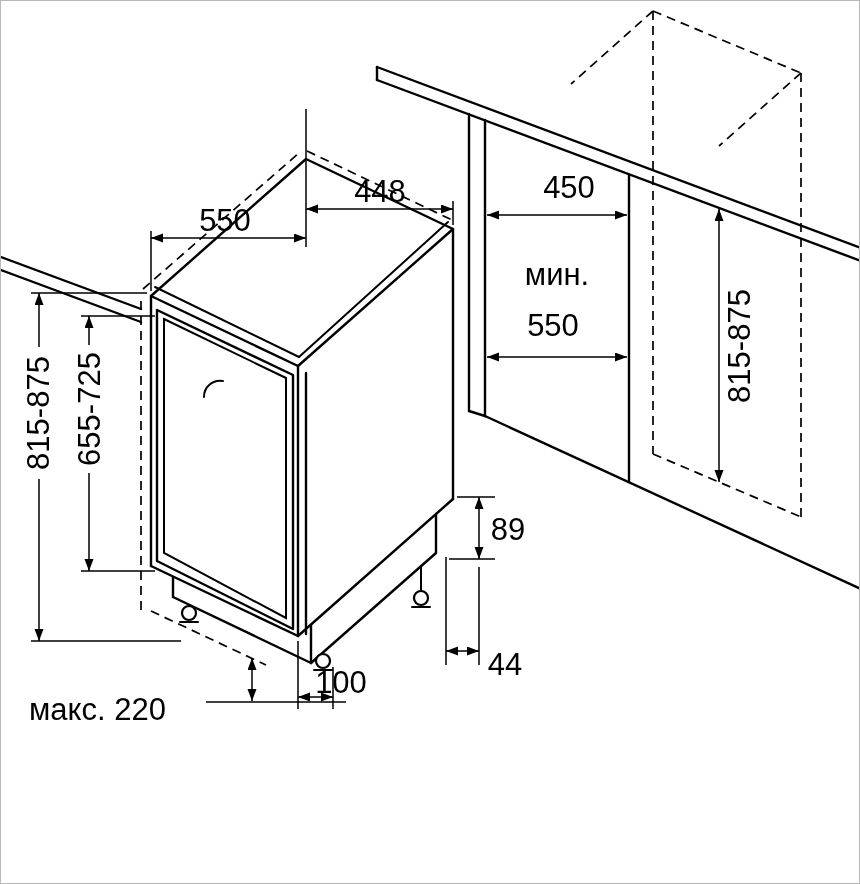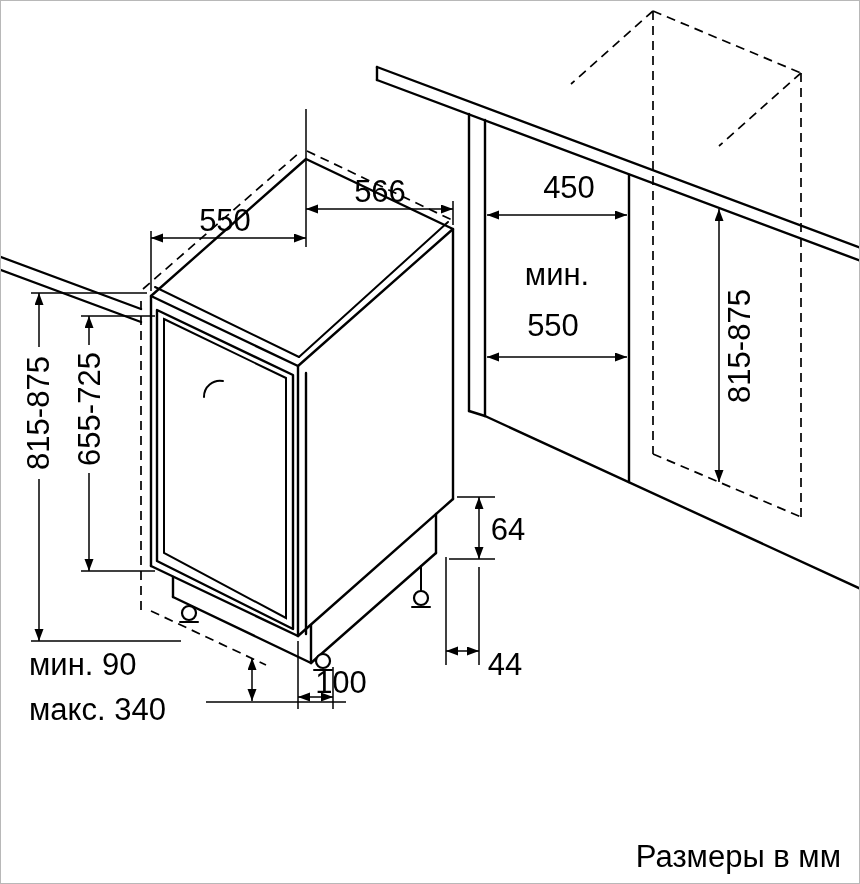--- a/index.html
+++ b/index.html
@@ -157,28 +157,26 @@
       <path class="t" d="M297,696 L332,696" marker-start="url(#arr)" marker-end="url(#arr)"></path>
       <path class="t" d="M297,640 L297,708"></path>
       <path class="t" d="M332,666 L332,708"></path>
 
       <path class="t" d="M251,657 L251,700" marker-start="url(#arr)" marker-end="url(#arr)"></path>
       <path class="t" d="M205,701 L345,701"></path>
     </g>
   </svg>
 
   <span class="lbl" style="left:224px; top:219px">550</span>
-  <span class="lbl" style="left:379px; top:190px">566</span>
+  <span class="lbl" style="left:379px; top:190px">448</span>
   <span class="lbl" style="left:568px; top:186px">450</span>
   <span class="lbl" style="left:556px; top:273px">мин.</span>
   <span class="lbl" style="left:552px; top:324px">550</span>
   <span class="lbl rot" style="left:37px; top:412px">815-875</span>
   <span class="lbl rot" style="left:88px; top:408px">655-725</span>
   <span class="lbl rot" style="left:738px; top:345px">815-875</span>
-  <span class="lbl" style="left:507px; top:528px">64</span>
+  <span class="lbl" style="left:507px; top:528px">89</span>
   <span class="lbl" style="left:504px; top:663px">44</span>
   <span class="lbl" style="left:340px; top:681px">100</span>
-  <span class="lbl left-al" style="left:28px; top:663px">мин. 90</span>
-  <span class="lbl left-al" style="left:28px; top:708px">макс. 340</span>
+  <span class="lbl left-al" style="left:28px; top:708px">макс. 220</span>
 
-  <div class="cap">Размеры в мм</div>
 
 </div>
 
 </body></html>

